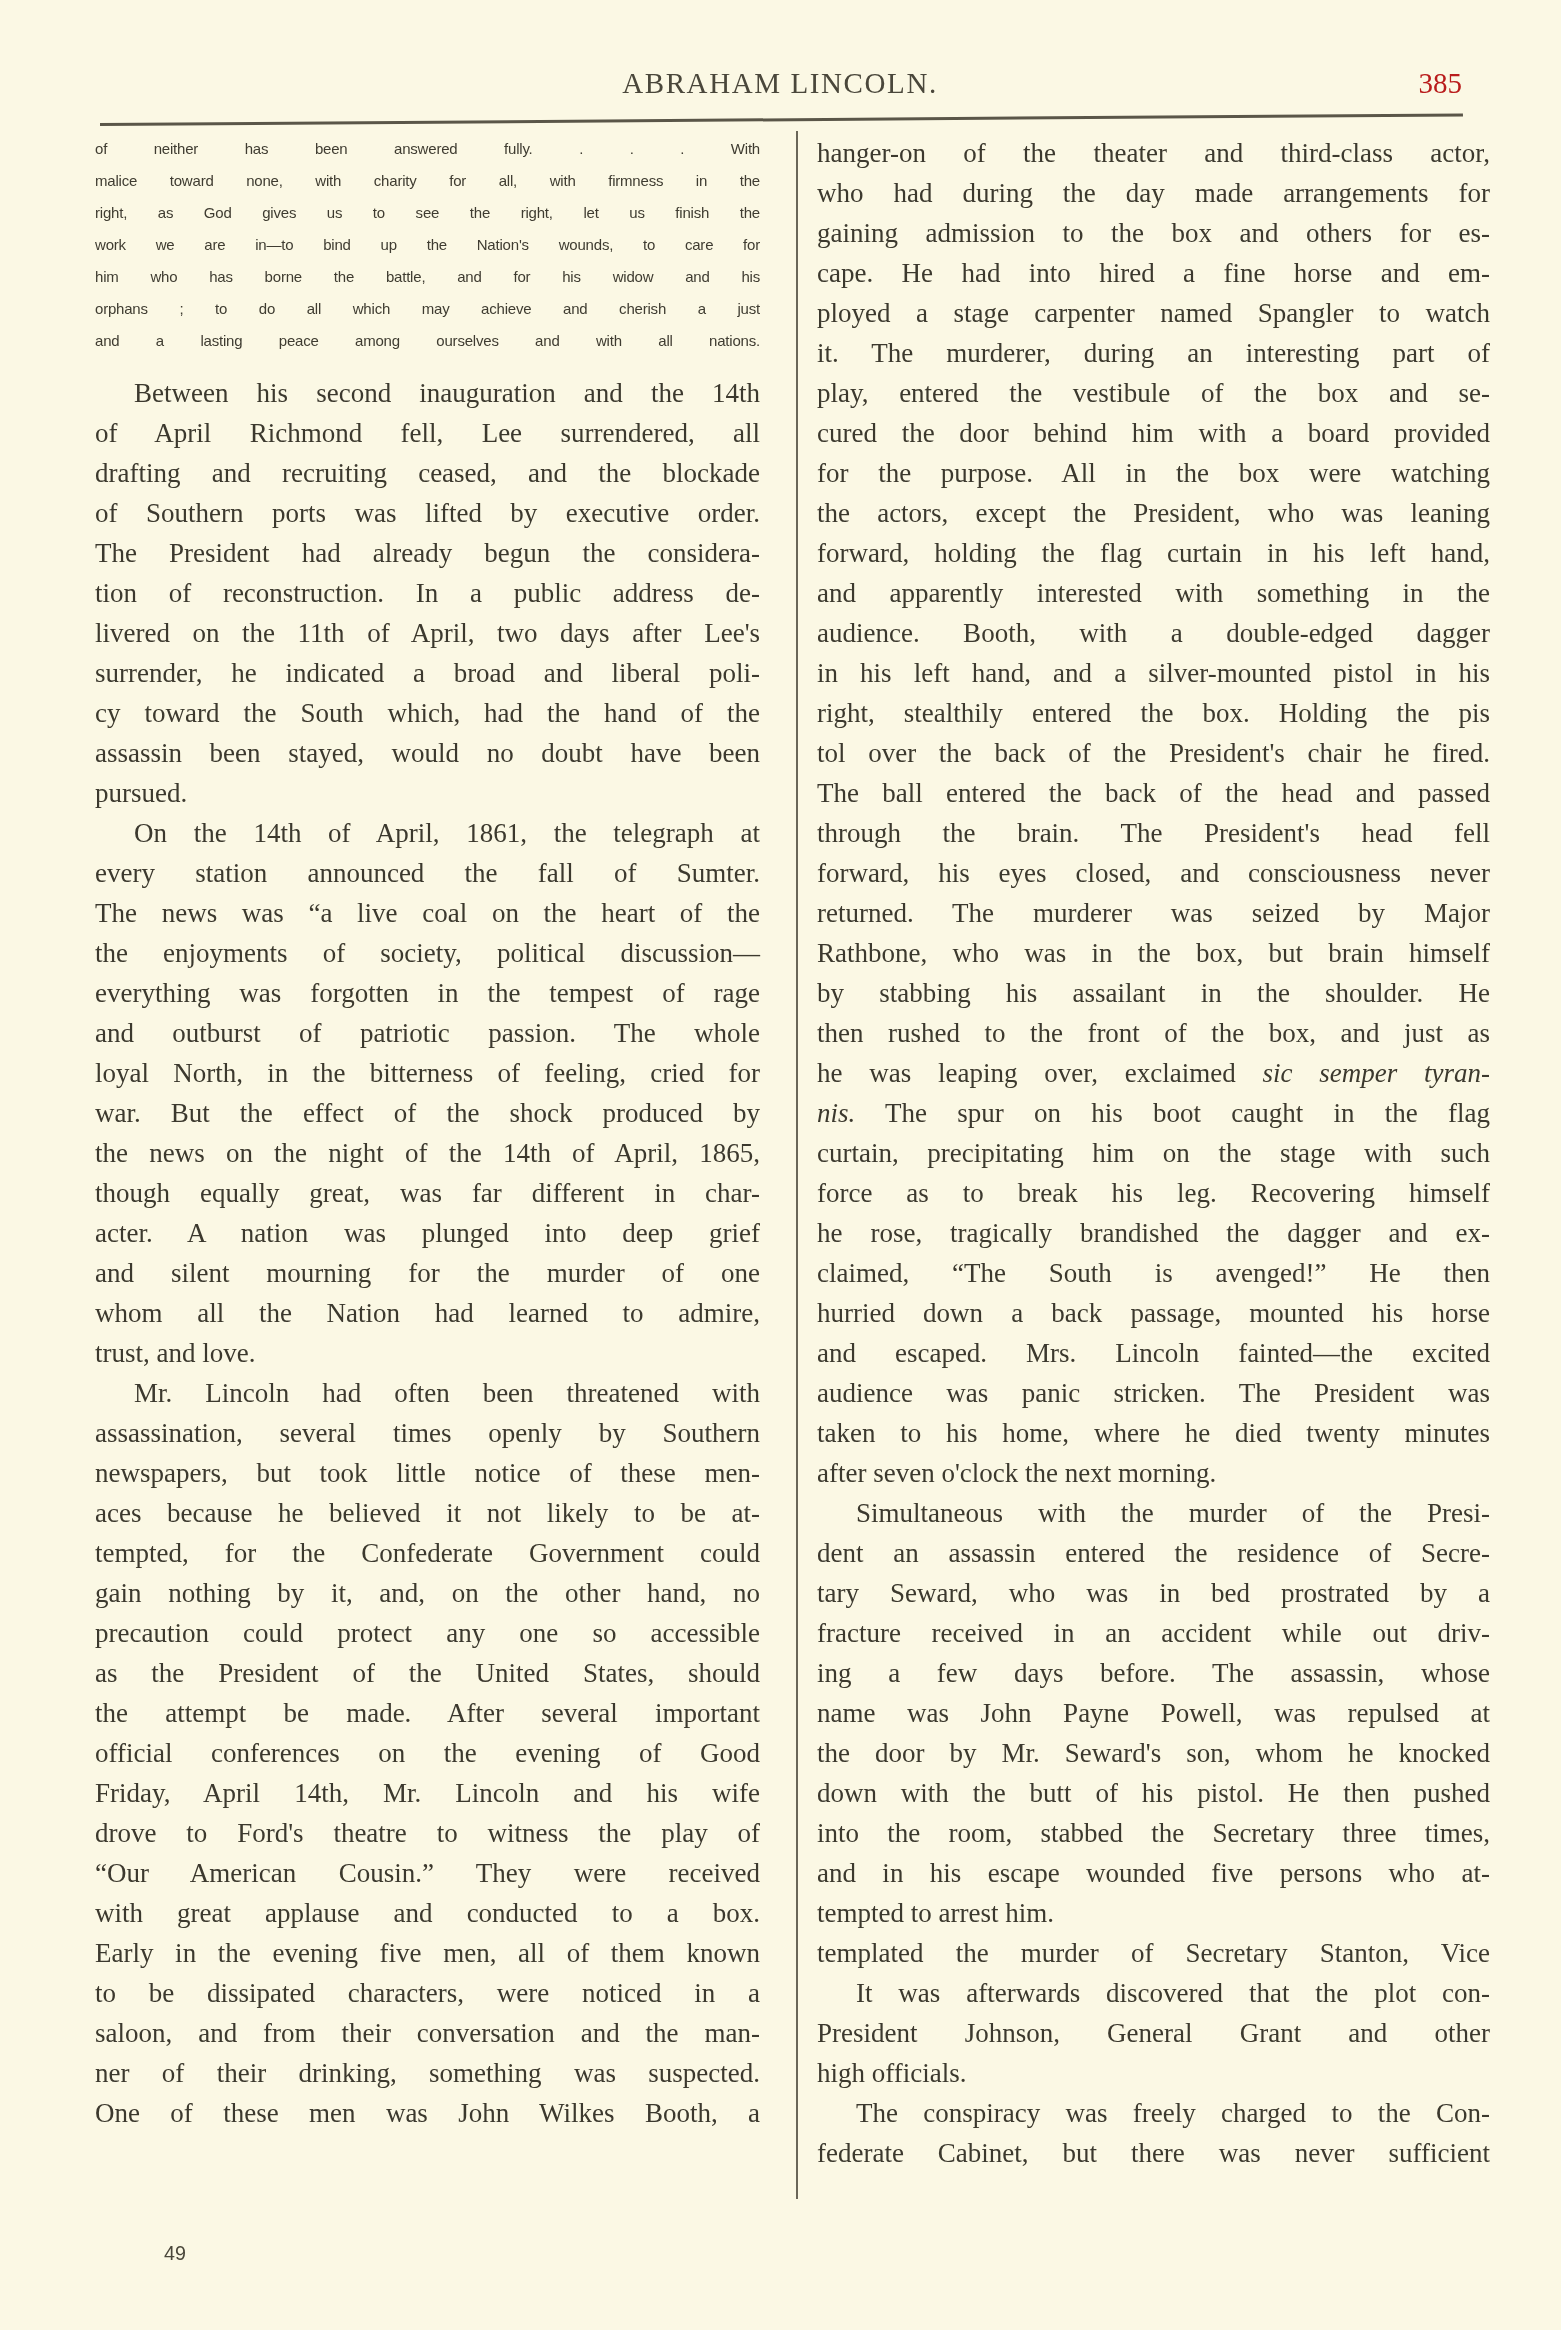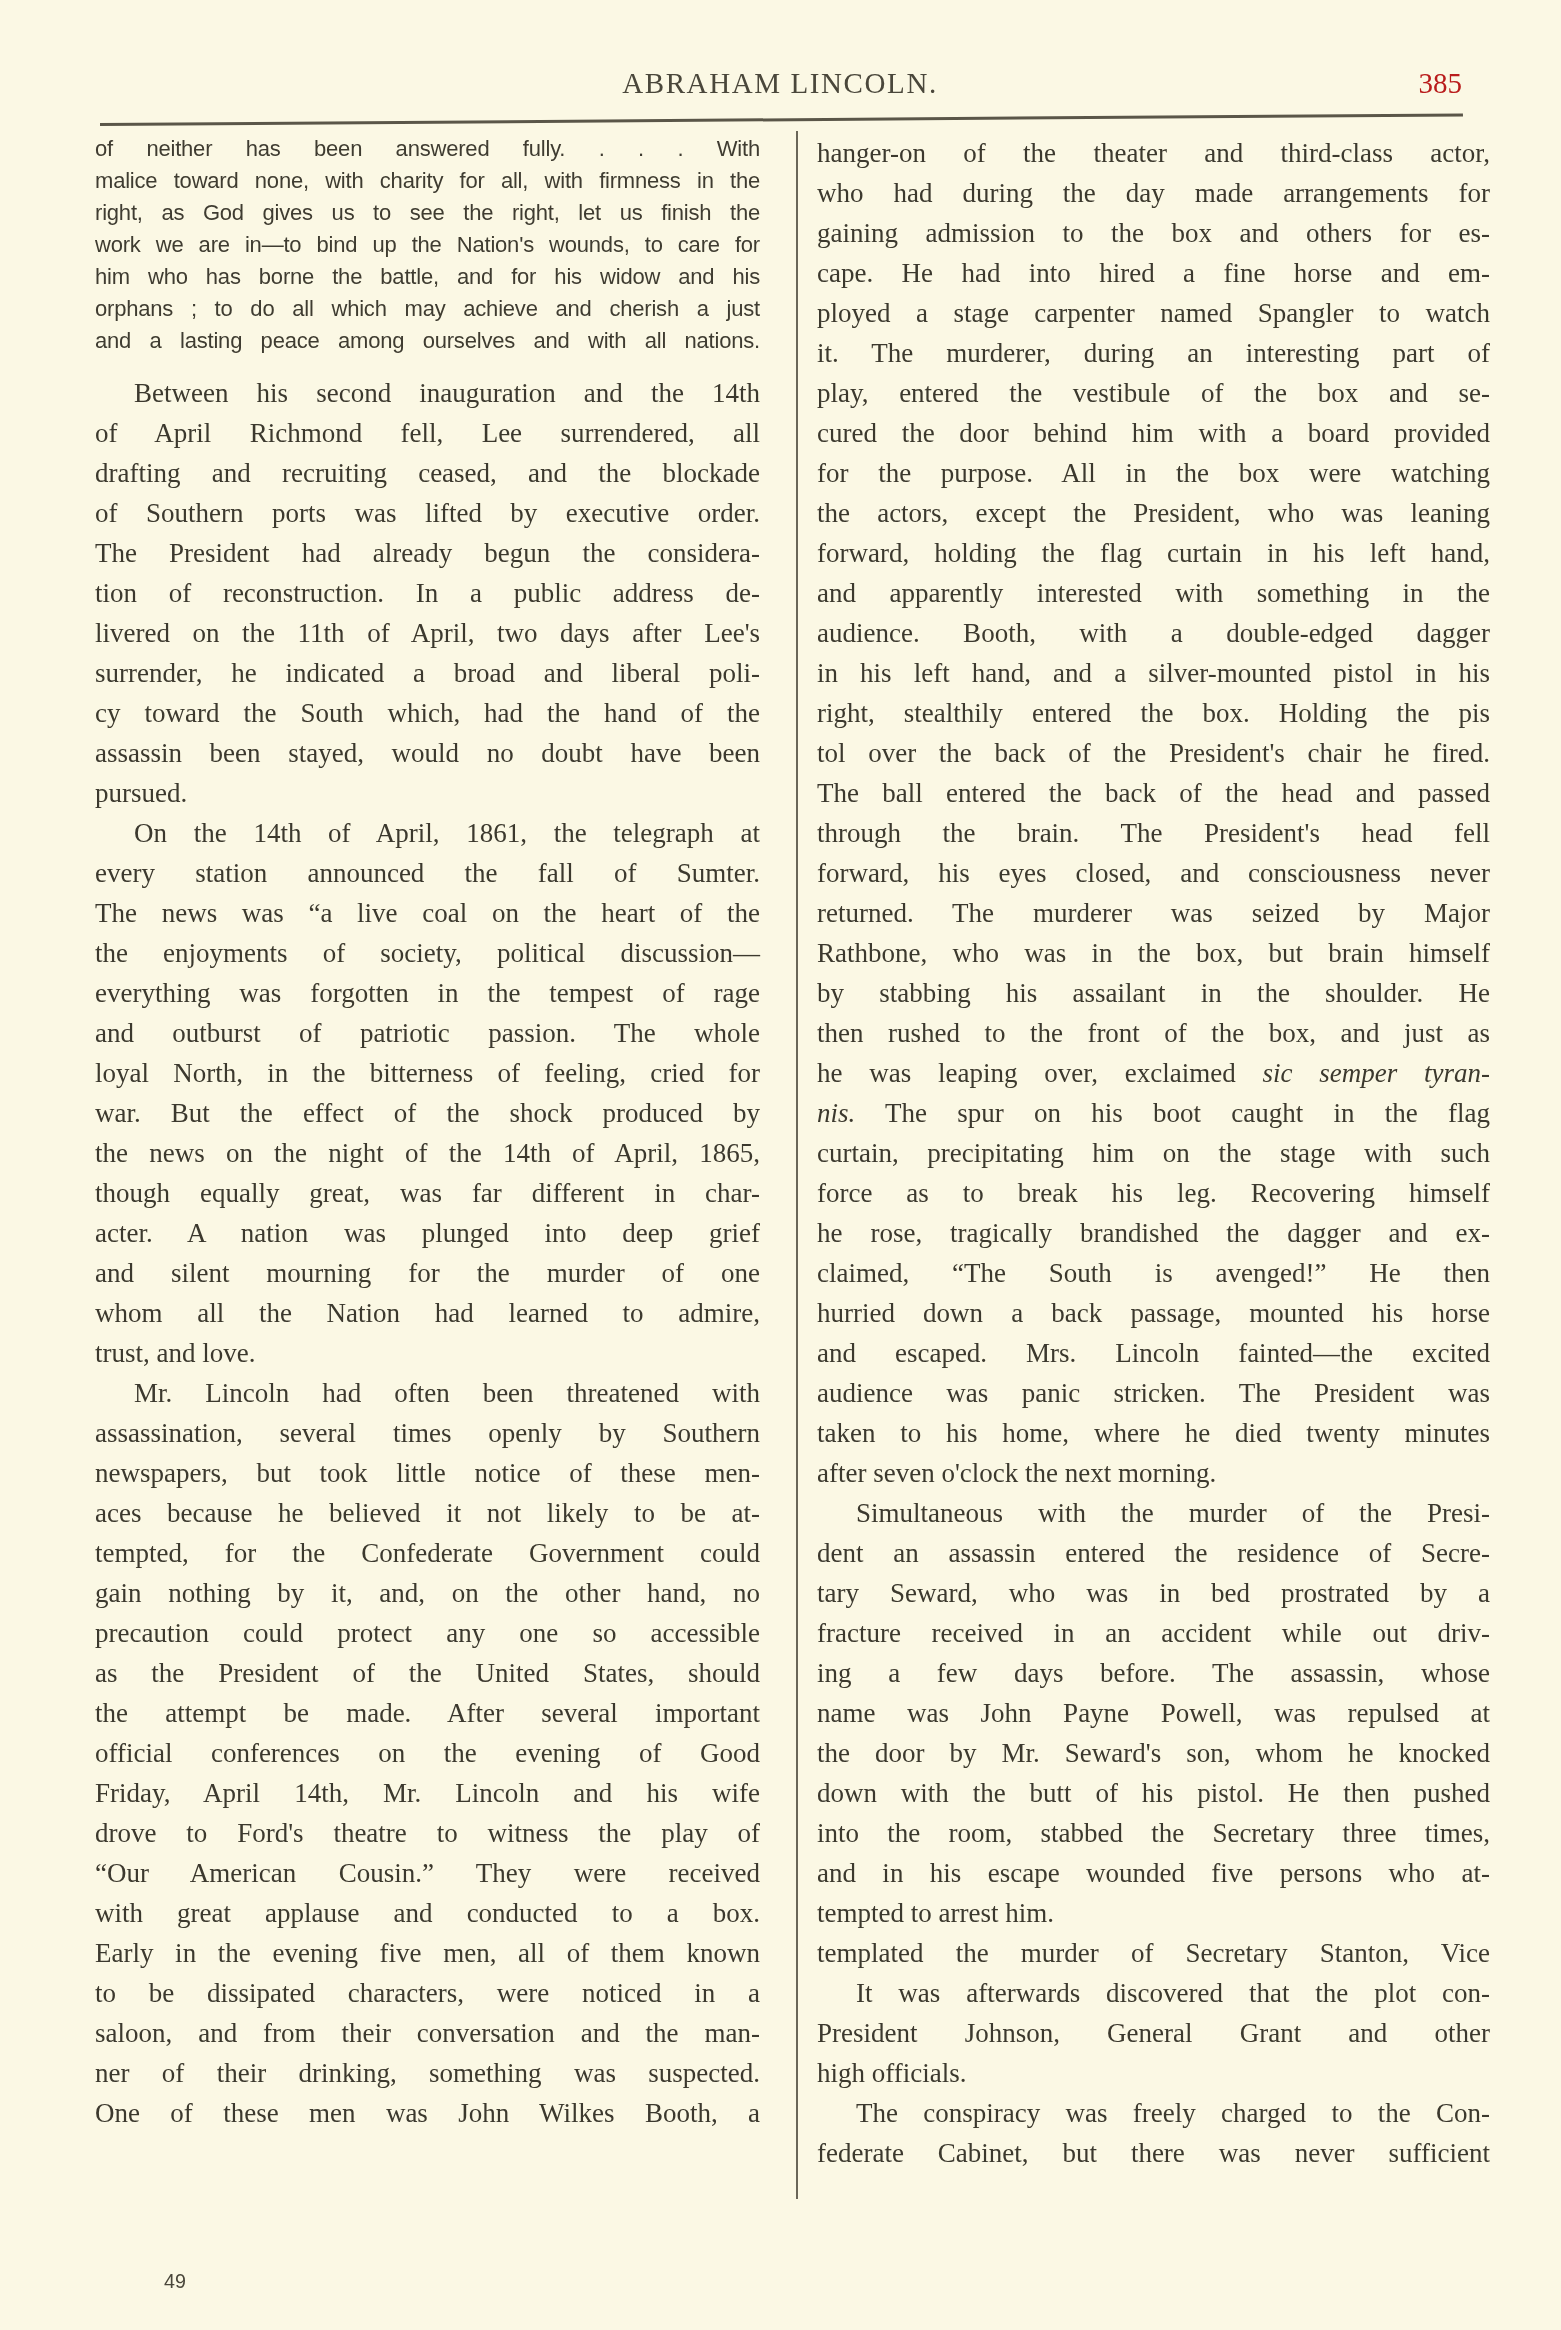--- a/index.html
+++ b/index.html
@@ -63,21 +63,21 @@
   }
   .col-left {
     left: 95px;
     width: 665px;
   }
   .col-right {
     left: 817px;
     width: 673px;
   }
   .quote-block {
-    font-size: 22px;
+    font-size: 15px;
     line-height: 32px;
     text-align: justify;
     text-align-last: left;
     font-family: "Liberation Sans", "DejaVu Sans", sans-serif;
     font-stretch: condensed;
     letter-spacing: -0.2px;
     margin: 0 0 16.4px 0;
     color: #3f3c31;
   }
   .quote-block .q-line {
@@ -114,21 +114,20 @@
   .it {
     font-style: italic;
   }
   .signature-mark {
     position: absolute;
     left: 164px;
     top: 2242px;
     font-size: 19.7px;
     font-family: "Liberation Sans", "DejaVu Sans", sans-serif;
     color: #4a473b;
-    margin-top: 28px;
   }
 </style>
 </head>
 <body>
 
 <div class="page-header">
   <div class="running-title">ABRAHAM LINCOLN.</div>
   <div class="page-number">385</div>
 </div>
 <div class="header-rule"></div>

